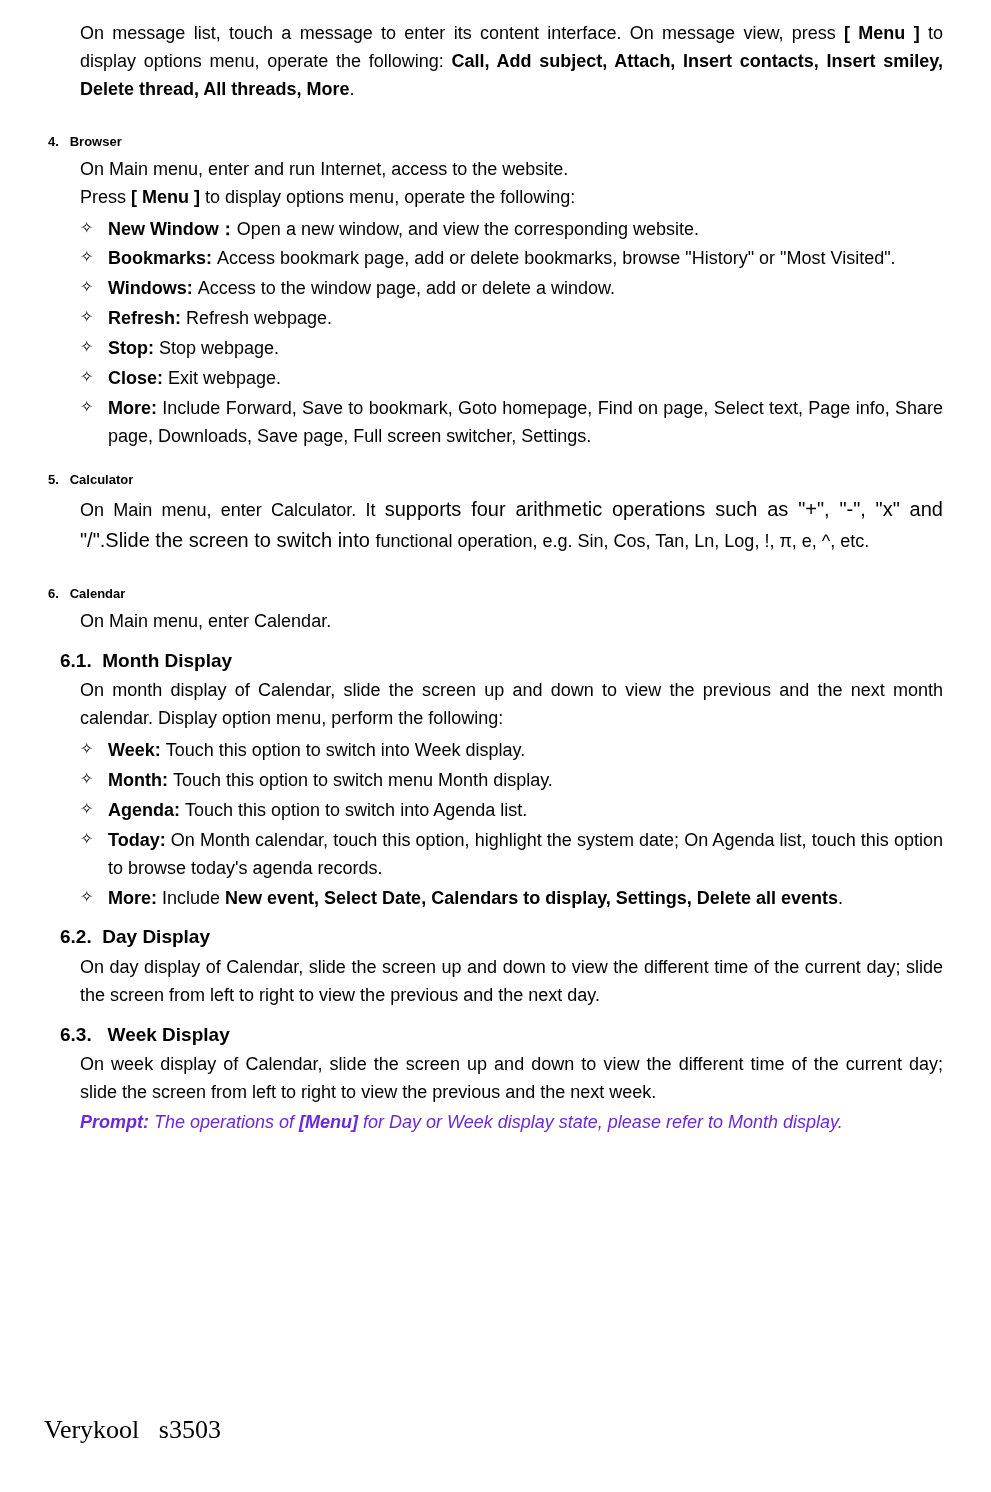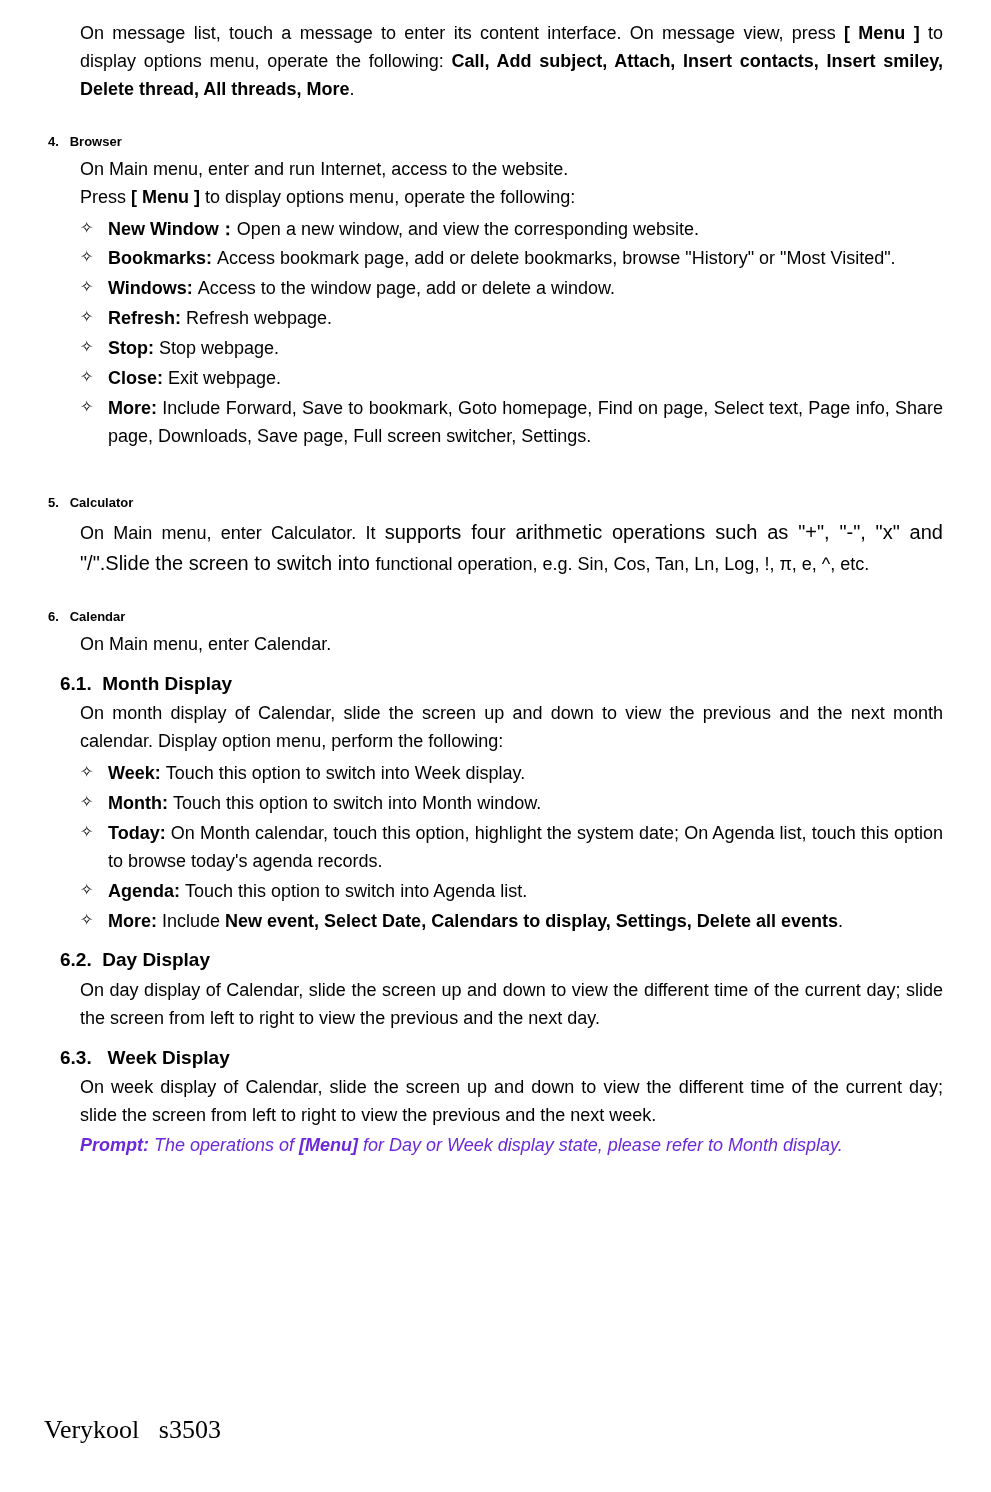--- a/index.html
+++ b/index.html
@@ -96,41 +96,41 @@
   <ul class="bullet-list">
     <li><span class="bold">New Window：</span><span>Open a new window, and view the corresponding website.</span></li>
     <li><span class="bold">Bookmarks: </span><span>Access bookmark page, add or delete bookmarks, browse "History" or "Most Visited".</span></li>
     <li><span class="bold">Windows: </span><span>Access to the window page, add or delete a window.</span></li>
     <li><span class="bold">Refresh: </span><span>Refresh webpage.</span></li>
     <li><span class="bold">Stop: </span><span>Stop webpage.</span></li>
     <li><span class="bold">Close: </span><span>Exit webpage.</span></li>
     <li><span class="bold">More: </span><span>Include Forward, Save to bookmark, Goto homepage, Find on page, Select text, Page info, Share page, Downloads, Save page, Full screen switcher, Settings.</span></li>
   </ul>
 
-  <div class="section-heading" style="margin-top:42px;">
+  <div class="section-heading" style="margin-top:19px;">
     <span class="section-num">5.</span>&nbsp;&nbsp;&nbsp;<span>Calculator</span>
   </div>
   <p class="para-indent calc-mixed">
     <span>On Main menu, enter Calculator. It </span><span class="big">supports four arithmetic operations such as "+", "-", "x" and "/".Slide the screen to switch into </span><span>functional operation, e.g. Sin, Cos, Tan, Ln, Log, !, π, e, ^, etc.</span>
   </p>
 
   <div class="section-heading">
     <span class="section-num">6.</span>&nbsp;&nbsp;&nbsp;<span>Calendar</span>
   </div>
   <p class="para-indent">On Main menu, enter Calendar.</p>
 
   <div class="sub-heading">
     <span>6.1.</span>&nbsp;&nbsp;<span>Month Display</span>
   </div>
   <p class="para-indent">On month display of Calendar, slide the screen up and down to view the previous and the next month calendar. Display option menu, perform the following:</p>
   <ul class="bullet-list">
     <li><span class="bold">Week: </span><span>Touch this option to switch into Week display.</span></li>
-    <li><span class="bold">Month: </span><span>Touch this option to switch into Month window.</span></li>
+    <li><span class="bold">Month: </span><span>Touch this option to switch menu Month display.</span></li>
+    <li><span class="bold">Agenda: </span><span>Touch this option to switch into Agenda list.</span></li>
     <li><span class="bold">Today: </span><span>On Month calendar, touch this option, highlight the system date; On Agenda list, touch this option to browse today's agenda records.</span></li>
-    <li><span class="bold">Agenda: </span><span>Touch this option to switch into Agenda list.</span></li>
     <li><span class="bold">More: </span><span>Include </span><span class="bold">New event, Select Date, Calendars to display, Settings, Delete all events</span><span>.</span></li>
   </ul>
 
   <div class="sub-heading">
     <span>6.2.</span>&nbsp;&nbsp;<span>Day Display</span>
   </div>
   <p class="para-indent">On day display of Calendar, slide the screen up and down to view the different time of the current day; slide the screen from left to right to view the previous and the next day.</p>
 
   <div class="sub-heading">
     <span>6.3.</span>&nbsp;&nbsp;&nbsp;<span>Week Display</span>

